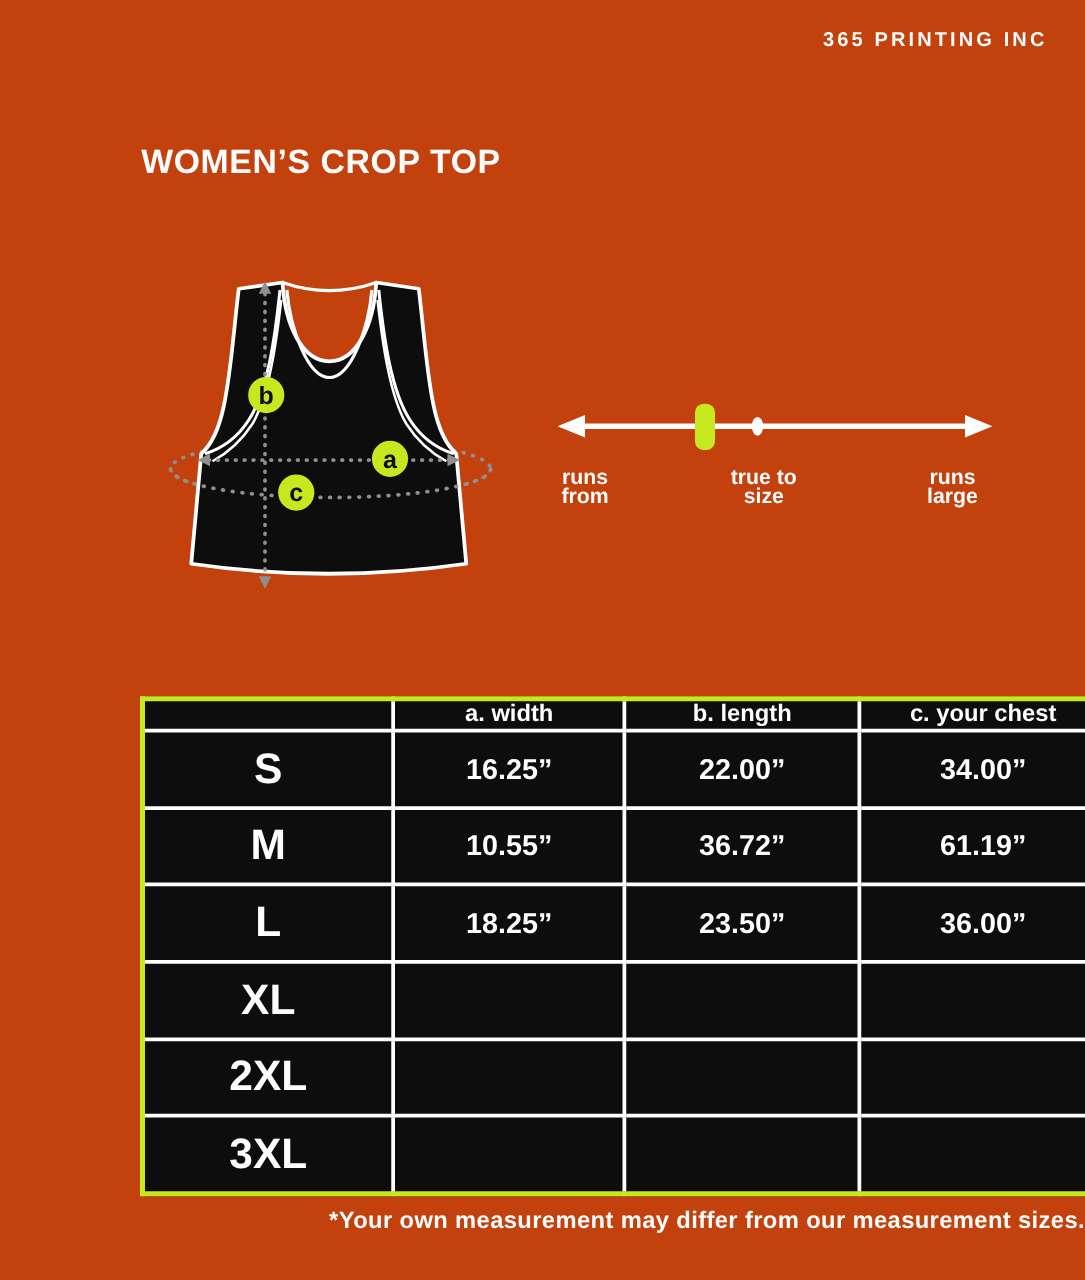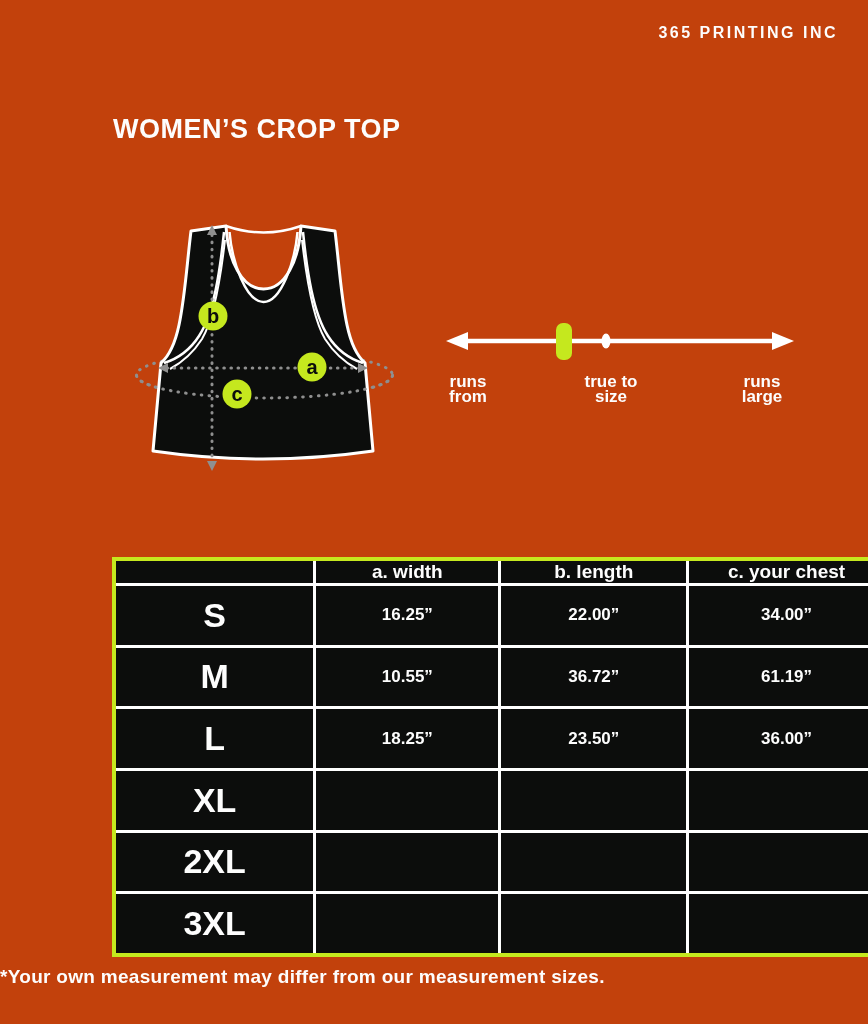--- a/index.html
+++ b/index.html
@@ -35,23 +35,23 @@
     position:absolute; left:112px; top:557px; width:776px; height:400px;
     border-collapse:collapse; table-layout:fixed;
     border:4px solid #c5e81e; background:#0c0d0c;padding-left:12px;
   }
   table.size-chart th, table.size-chart td{
     border:3px solid #ffffff; text-align:center; vertical-align:middle;
     color:#fdfdfd; padding:0; background:#0c0d0c;
   }
   th.col-head{ font-size:19px; font-weight:bold; }
   td.size-cell{ font-size:34px; font-weight:bold; }
-  td.val-cell{ font-size:17px; font-weight:bold; }
+  td.val-cell{ font-size:23px; font-weight:bold; }
   .footnote{
-    position:absolute; left:0; right:0; top:966px; text-align:left;
+    position:absolute; left:0; right:0; top:966px; text-align:right;
     font-size:19px; letter-spacing:0.3px; color:#fdfdfd;
   }
 </style>
 </head>
 <body>
 
 <div class="page">
 
   <div class="brand">365 PRINTING INC</div>
   <h2 class="subtitle">WOMEN’S CROP TOP</h2>

